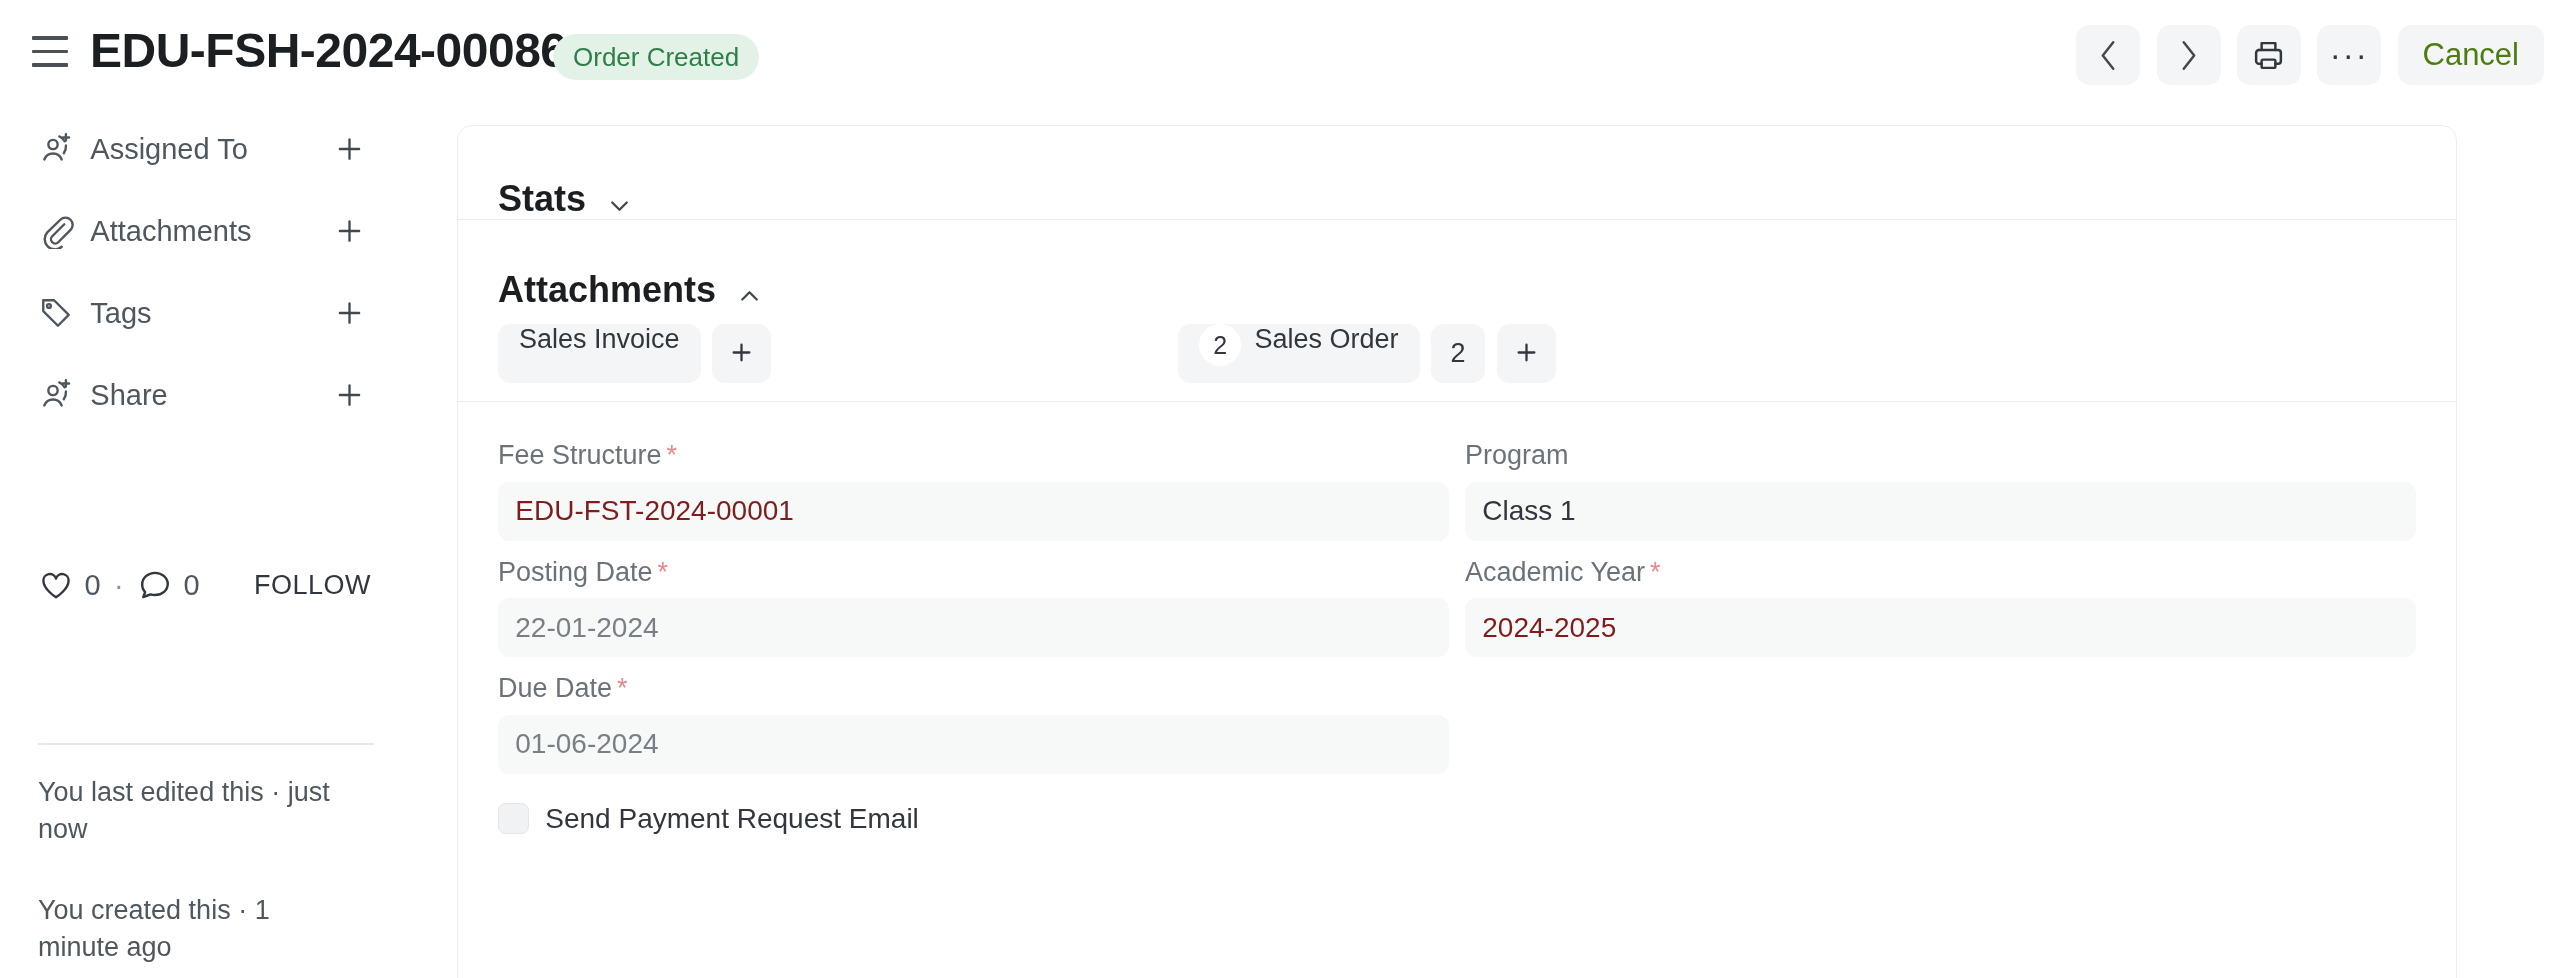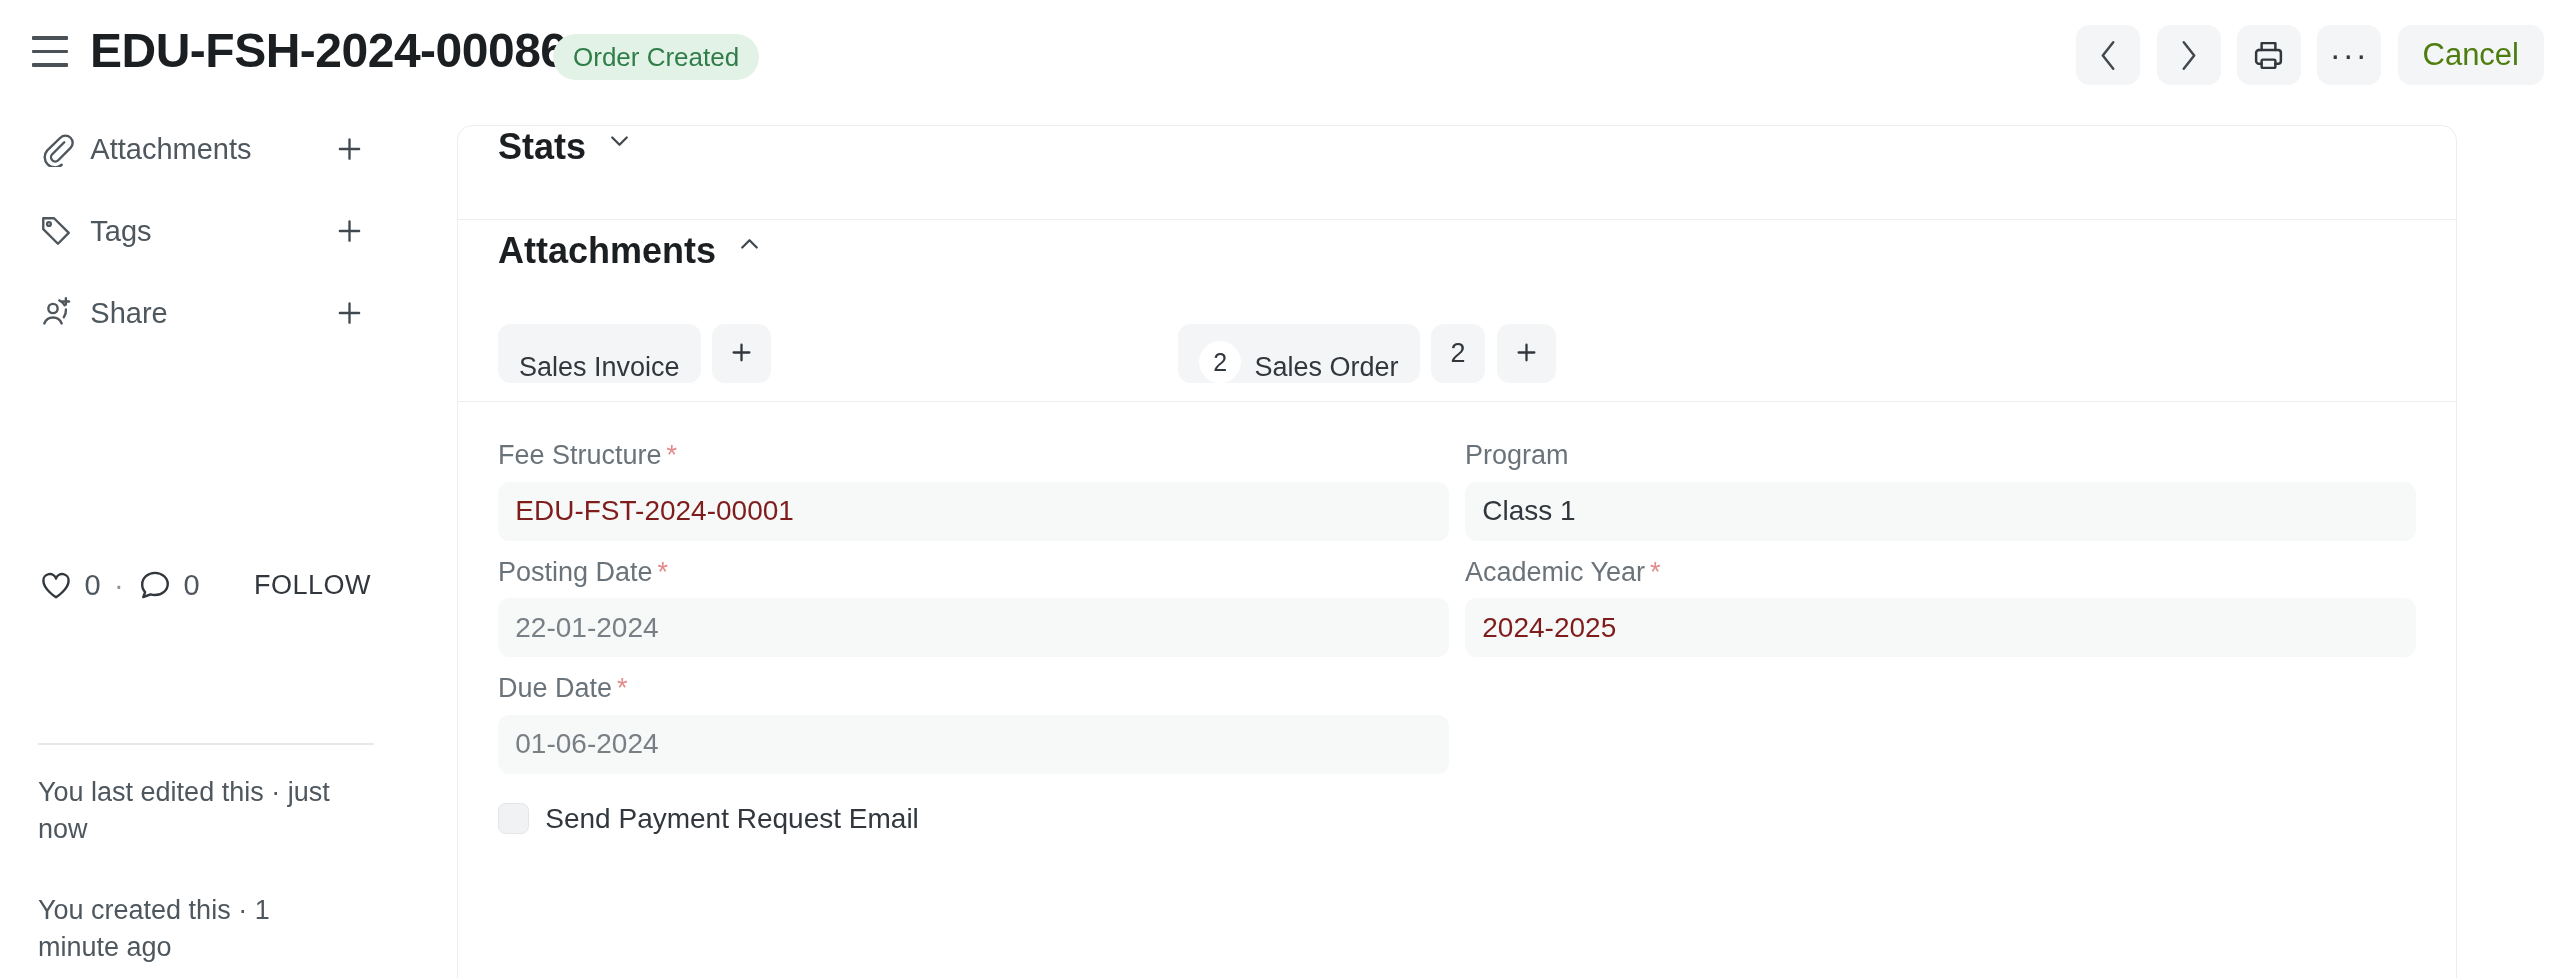--- a/index.html
+++ b/index.html
@@ -105,42 +105,42 @@
   
   .card {
     position: absolute; left: 457px; top: 125px;
     width: 2000px; height: 959px;
     background: #ffffff;
     border: 1.9px solid #ebedef;
     border-radius: 15.3px;
   }
   .section-row { border-bottom: 1.9px solid #ebedef; }
   .sec-head {
-    display: flex; align-items: flex-start;
+    display: flex; align-items: flex-end;
     padding: 0 40px;
     cursor: pointer;
   }
   .sec-title {
     font-size: 36px; font-weight: 700; color: #1b1f22; white-space: nowrap;
   }
   .chev { margin-left: 19px; width: 29px; height: 29px; }
 
   .stats-sec { height: 94px; }
   .stats-sec .sec-head { height: 94px; }
 
   .conn-sec { height: 182px; }
   .conn-sec .sec-head { height: 91px; padding-top: 9.6px; }
   .conn-row {
     display: flex; align-items: center;
     padding: 0 40px; margin-top: 13.4px;
   }
   .chip {
     height: 59px; padding: 0 21px;
     background: #f4f5f6; border: none; border-radius: 12.5px;
-    display: inline-flex; align-items: flex-end;
+    display: inline-flex; align-items: flex-start;
     font-family: "Liberation Sans", sans-serif;
     font-size: 27px; color: #31373d;
     cursor: pointer; white-space: nowrap;
   }
   .chip .count-badge {
     display: inline-flex; align-items: center; justify-content: center;
     min-width: 42px; height: 42px; padding: 0 9.6px;
     margin-right: 13.4px;
     background: #ffffff; border-radius: 21px;
     font-size: 25px; color: #31373d;
@@ -245,20 +245,37 @@
     </button>
     <button class="icon-btn">
       <span class="dots">···</span>
     </button>
     <button class="cancel-btn">Cancel</button>
   </div>
 </div>
 
 <div class="sidebar">
 
+  <div class="side-item">
+    <span class="si-icon">
+      <svg width="36" height="36" viewBox="0 0 24 24" fill="none" stroke="#4f575e" stroke-width="1.6" stroke-linecap="round" stroke-linejoin="round">
+        <circle cx="10" cy="9" r="3.1"></circle>
+        <path d="M4.2 19a6.2 6.2 0 0 1 11.6 0"></path>
+        <path d="M14.2 3.6a7.6 7.6 0 0 1 3.6 3.3"></path>
+        <path d="M17.2 14.8a7.6 7.6 0 0 0 1.4-5.1"></path>
+        <path d="M18.6 2.2v4.2M16.5 4.3h4.2"></path>
+      </svg>
+    </span>
+    <span class="si-label">Assigned To</span>
+    <span class="si-plus">
+      <svg width="33" height="33" viewBox="0 0 24 24" fill="none" stroke="#41484e" stroke-width="1.7" stroke-linecap="round">
+          <path d="M12 5v14M5 12h14"></path>
+        </svg>
+    </span>
+  </div>
 
   <div class="side-item">
     <span class="si-icon">
       <svg width="36" height="36" viewBox="0 0 24 24" fill="none" stroke="#4f575e" stroke-width="1.6" stroke-linecap="round" stroke-linejoin="round">
         <path d="M17.5 7.5l-8 8a2.8 2.8 0 1 0 4 4l8.2-8.2a4.8 4.8 0 0 0-6.8-6.8L6.2 12.9a6.8 6.8 0 0 0 9.6 9.6"></path>
       </svg>
     </span>
     <span class="si-label">Attachments</span>
     <span class="si-plus">
       <svg width="33" height="33" viewBox="0 0 24 24" fill="none" stroke="#41484e" stroke-width="1.7" stroke-linecap="round">

